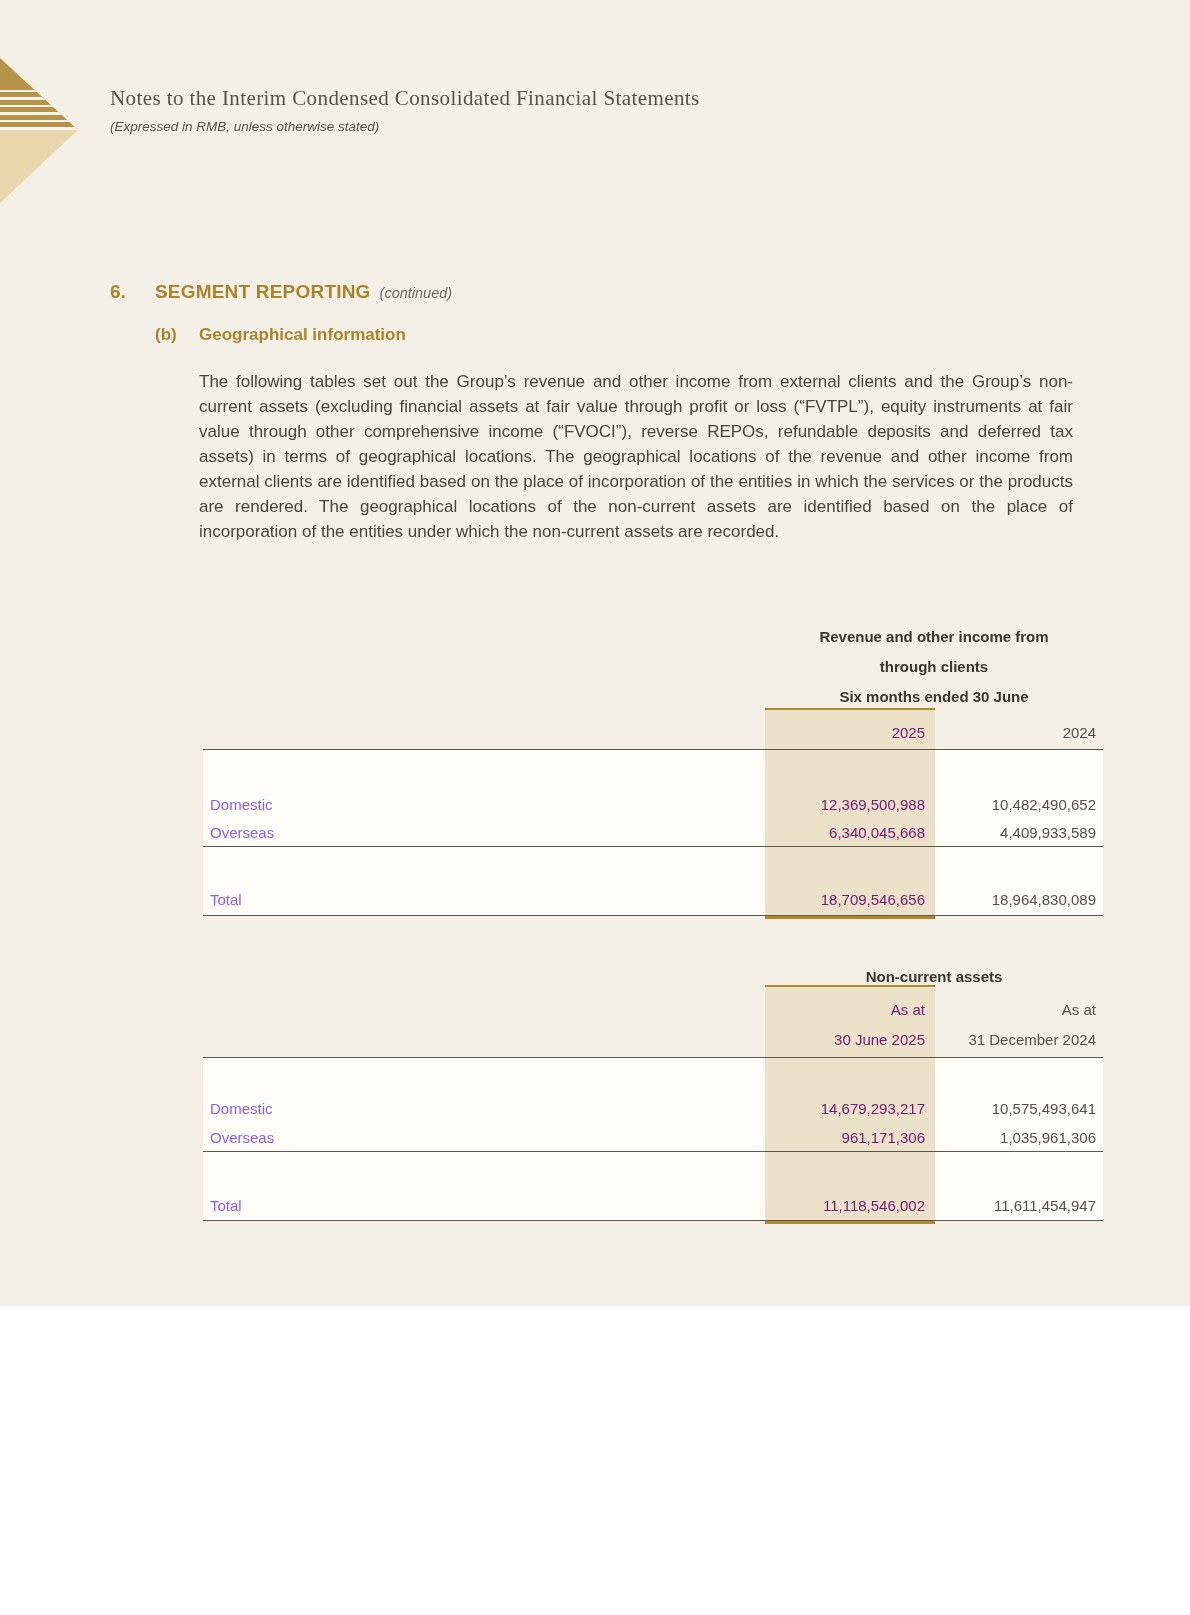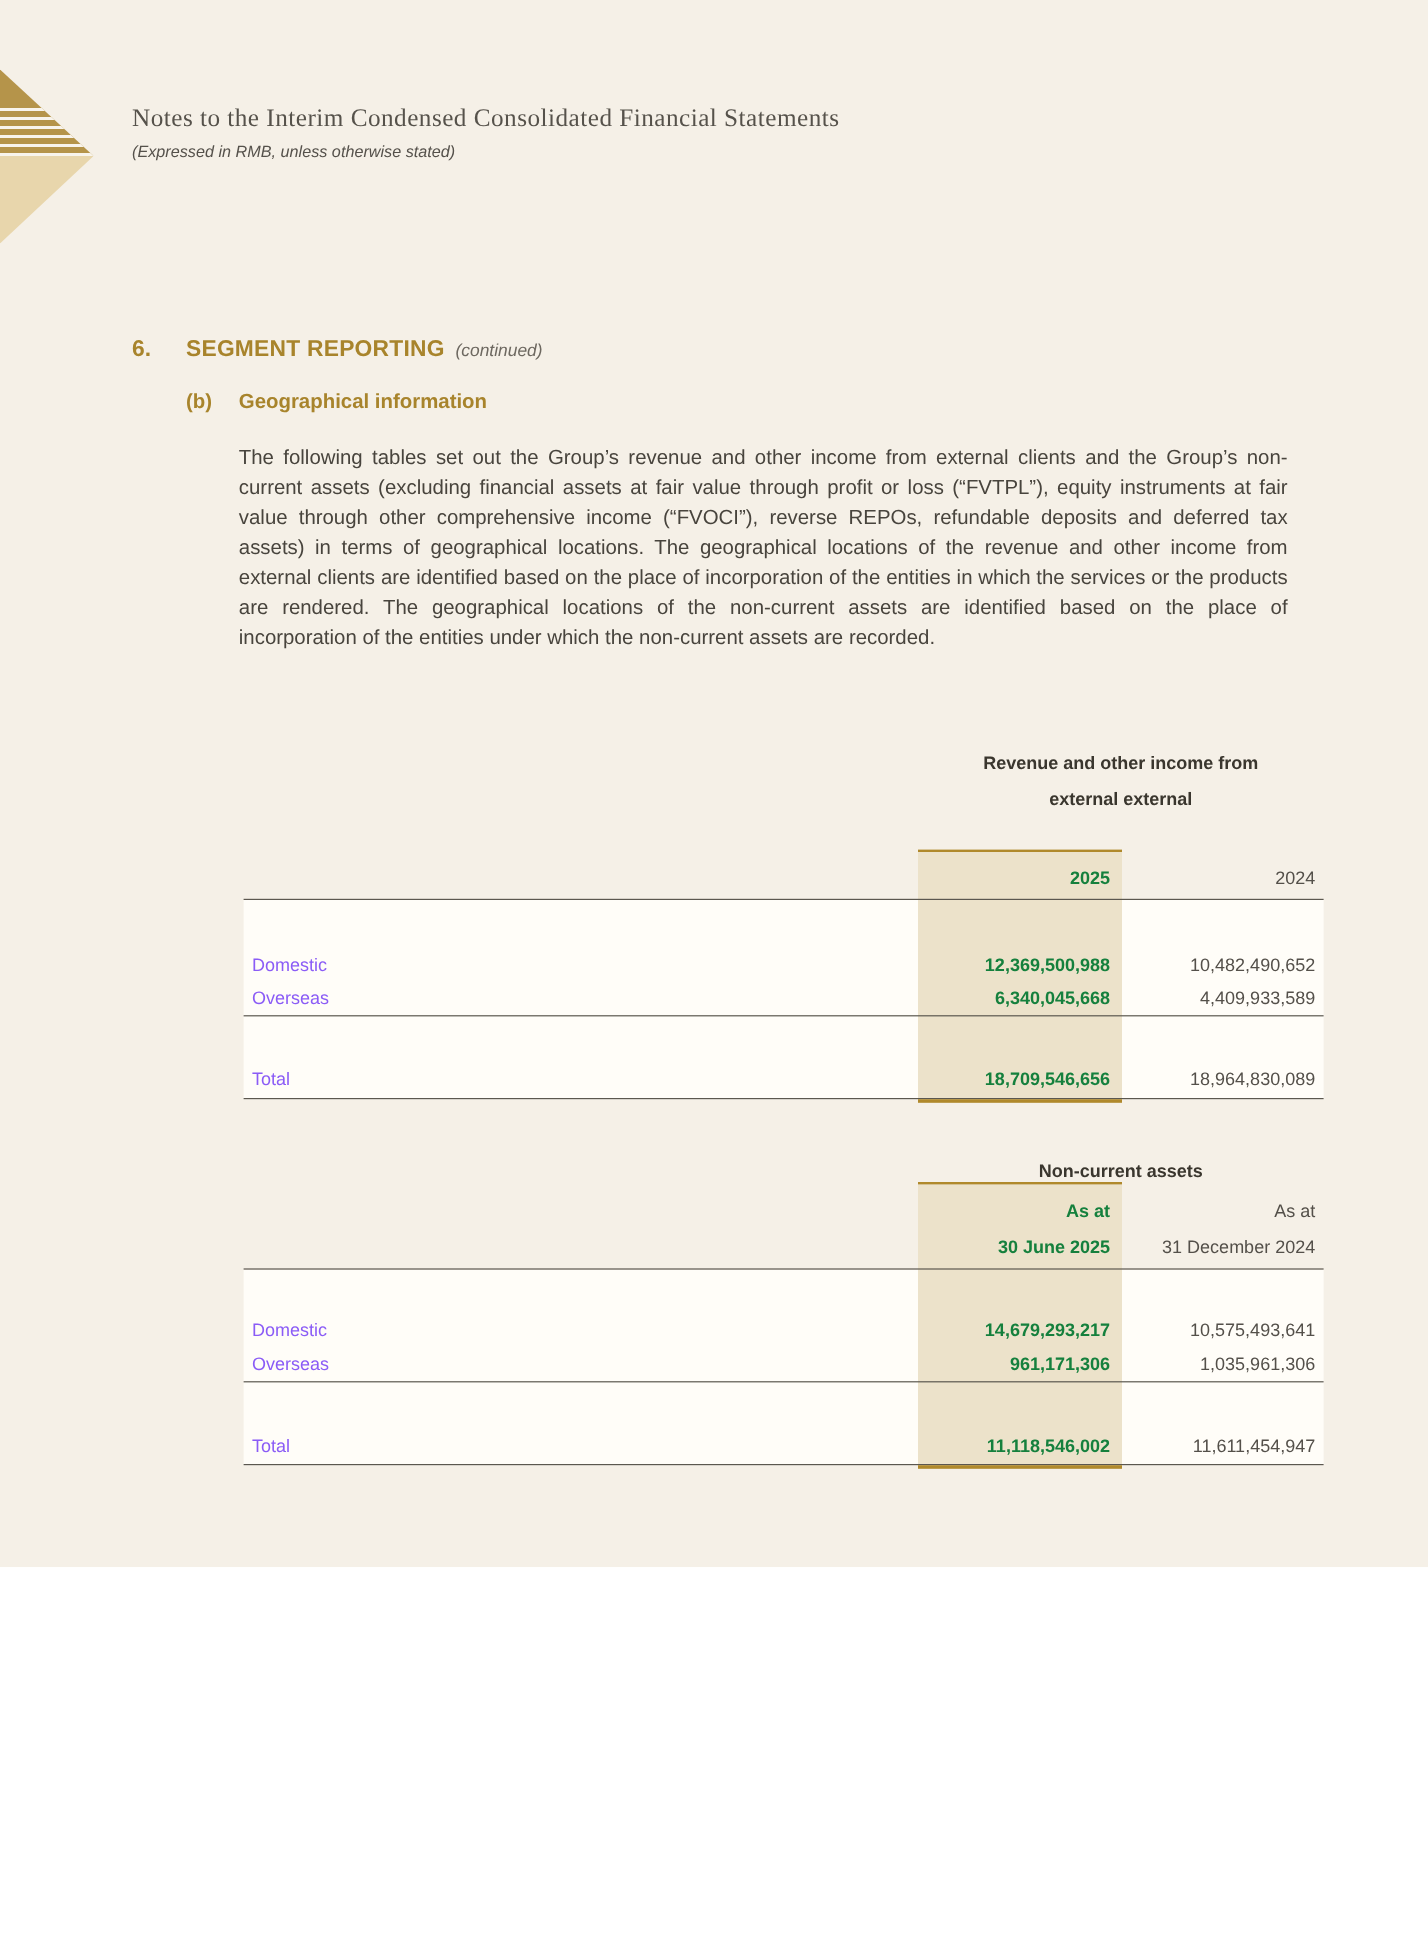--- a/index.html
+++ b/index.html
@@ -57,21 +57,21 @@
   .goldline { position:absolute; left:765px; width:170px; height:2px; background:#b0892b; z-index:2; }
   .goldline.thick { height:2.5px; }
   .tbl-hdr {
     position:absolute; left:765px; width:338px; text-align:center;
     font-size:15px; font-weight:bold; color:#3a362e; line-height:30px; z-index:3;
   }
   .row { position:absolute; left:203px; width:900px; height:24px; font-size:15px; line-height:24px; z-index:3; }
   .row .lbl { position:absolute; left:7px; color:#8b5cf6; }
   .row .v25 { position:absolute; left:552px; width:170px; text-align:right; }
   .row .v24 { position:absolute; left:723px; width:170px; text-align:right; color:#54504a; }
-  .gold { color:#15803d; font-weight:bold; }
+  .gold { color:#701a75; font-weight:normal; }
   
   .page-num {
     position:absolute; left:110px; top:1508px;
     font-family:"Liberation Serif", serif; font-size:17px; color:#55514b;
   }
 </style>
 </head>
 <body>
 
 <div class="page">
@@ -88,21 +88,22 @@
     <span class="sec-num">6.</span><span class="sec-title">SEGMENT REPORTING</span><span class="sec-cont">(continued)</span>
   </div>
   <div class="sub-heading">
     <span class="sub-label">(b)</span><span class="sub-title">Geographical information</span>
   </div>
 
   <div class="body-par">The following tables set out the Group’s revenue and other income from external clients and the Group’s non-current assets (excluding financial assets at fair value through profit or loss (“FVTPL”), equity instruments at fair value through other comprehensive income (“FVOCI”), reverse REPOs, refundable deposits and deferred tax assets) in terms of geographical locations. The geographical locations of the revenue and other income from external clients are identified based on the place of incorporation of the entities in which the services or the products are rendered. The geographical locations of the non-current assets are identified based on the place of incorporation of the entities under which the non-current assets are recorded.</div>
 
   <div class="tbl-hdr" style="top:622px;">
     <div>Revenue and other income from</div>
-    <div>external external</div>
+    <div>through clients</div>
+    <div>Six months ended 30 June</div>
   </div>
   <div class="goldline" style="top:708px;"></div>
   <div class="tan-col" style="top:710px; height:206px;"></div>
   <div class="white-body" style="top:750px; height:166px;"></div>
 
   <div class="row" style="top:721px;">
     <span class="v25 gold">2025</span>
     <span class="v24">2024</span>
   </div>
   <div class="hline" style="top:749px;"></div>

